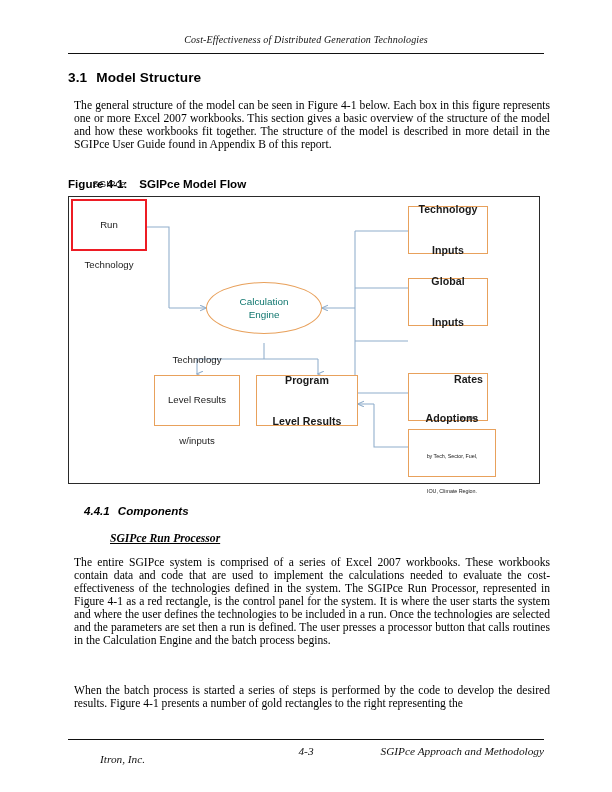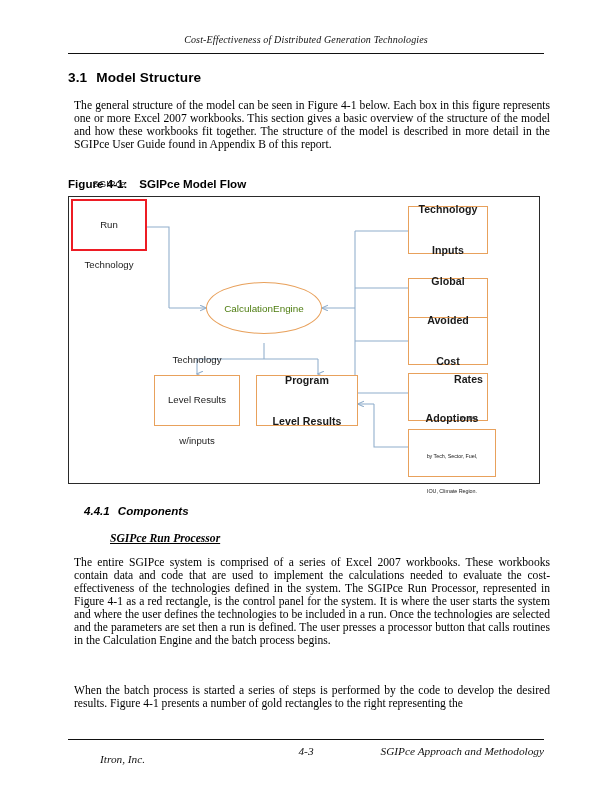--- a/index.html
+++ b/index.html
@@ -142,26 +142,26 @@
   }
 
   
   .node-ellipse {
     position: absolute;
     box-sizing: border-box;
     border: 1.9px solid #E8A15C;
     border-radius: 50%;
     background: #ffffff;
     display: flex;
-    flex-direction: row;
+    flex-direction: column;
     align-items: center;
     justify-content: center;
     text-align: center;
     font-family: "Liberation Sans", sans-serif;
-    color: #4d7c0f;
+    color: #0f766e;
     z-index: 3;
   }
   .node-ellipse .lbl {
     font-size: 9.9px;
     line-height: 13px;
   }
 
   
   .connectors {
     position: absolute;
@@ -296,24 +296,20 @@
       <div class="node node-gold" style="left:339px; top:9px; width:80px; height:48px;">
         <span class="lbl lbl-strong">Technology</span>
         <span class="lbl lbl-strong">Inputs</span>
       </div>
 
       <div class="node node-gold" style="left:339px; top:81px; width:80px; height:48px;text-align:center;">
         <span class="lbl lbl-strong">Global</span>
         <span class="lbl lbl-strong">Inputs</span>
       </div>
 
-      <div class="node node-gold" style="left:339px; top:120px; width:80px; height:48px;">
-        <span class="lbl lbl-strong">Avoided</span>
-        <span class="lbl lbl-strong">Cost</span>
-      </div>
 
       <div class="node node-gold" style="left:339px; top:176px; width:80px; height:48px;padding-left:41px;">
         <span class="lbl lbl-strong">Rates</span>
         <span class="sub">by IOU</span>
       </div>
 
       <div class="node node-gold" style="left:339px; top:232px; width:88px; height:48px;">
         <span class="lbl lbl-strong">Adoptions</span>
         <span class="sub">by Tech, Sector, Fuel,</span>
         <span class="sub" style="margin-top:0;">IOU, Climate Region.</span>

